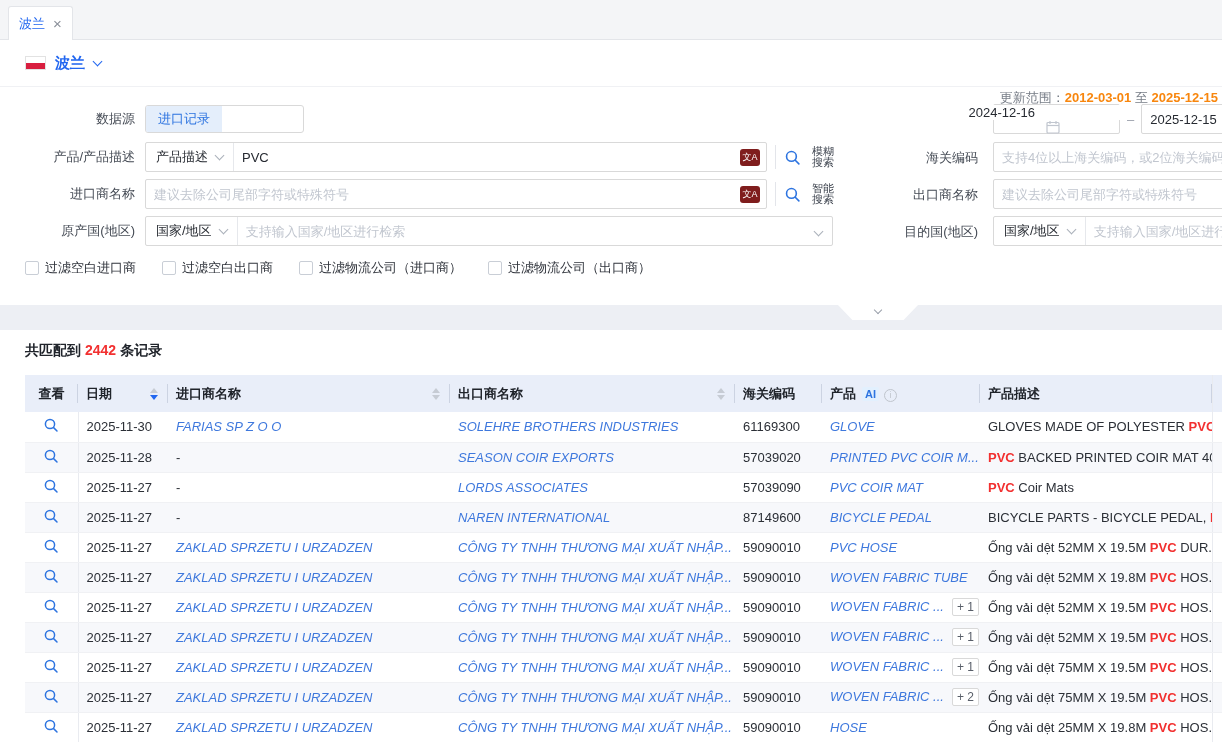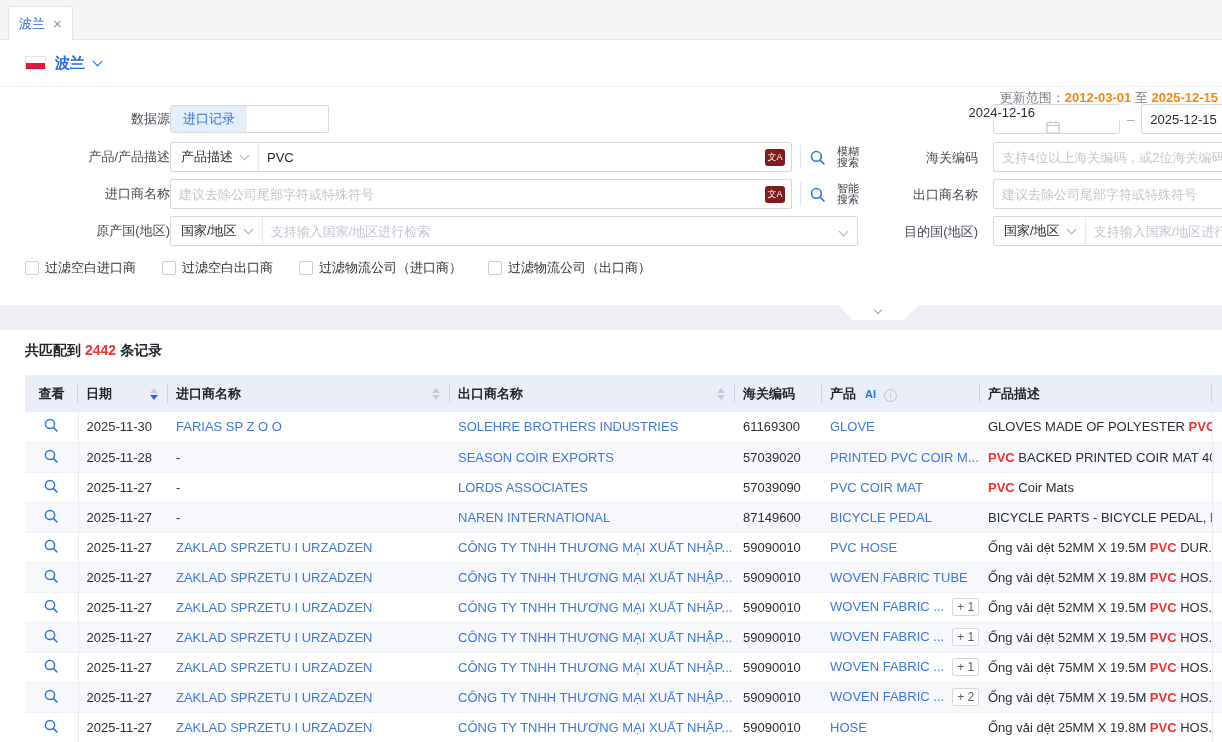--- a/index.html
+++ b/index.html
@@ -18,21 +18,21 @@
   .flag { width:21px; height:14px; border:1px solid #e2e2e2; display:flex; flex-direction:column; }
   .flag .top { flex:1; background:#fff; }
   .flag .bottom { flex:1; background:#d81e3f; }
   .country-name { color:#2166f0; font-size:15px; font-weight:bold; }
   .chev { display:inline-block; width:7px; height:7px; border-right:1.6px solid #2166f0; border-bottom:1.6px solid #2166f0; transform:rotate(45deg); margin-top:-4px; }
   .chev.gray { border-color:#aab0ba; }
 
   
   .form-section { position:relative; height:218px; background:#fff; overflow:hidden; }
   .frow { position:absolute; left:0; width:1240px; height:30px; display:flex; align-items:center; }
-  .flabel { width:145px; text-align:right; color:#444a54; flex:none;margin-left:25px; }
+  .flabel { width:145px; text-align:right; padding-right:10px; color:#444a54; flex:none; }
   .rlabel { width:978px; text-align:right; padding-right:0; color:#444a54; flex:none; position:absolute; left:0; top:6px; }
   .update-range { position:absolute; top:2px; right:4px; font-size:13px; color:#7a808a; color:#777d87; }
   .update-range b { color:#f8860d; font-weight:bold; }
 
   .seg { display:flex; border:1px solid #d9d9d9; border-radius:3px; overflow:hidden; height:28px; }
   .seg-opt { padding:0 12px; display:flex; align-items:center; background:#fff; color:#3c424d; cursor:pointer; }
   .seg-opt.active { background:#e4eefb; color:#2d74e0; }
   .seg-opt + .seg-opt { border-left:5px solid #14b8a6;margin-top:48px; }
 
   .compound { display:flex; align-items:center; border:1px solid #d9d9d9; border-radius:2px; height:30px; background:#fff; }
@@ -69,21 +69,21 @@
   .rtable td:first-child { border-right:1px solid #e9ebf0; text-align:center; }
   .rtable th:first-child { text-align:center; }
   .rtable td.sliver, .rtable th.sliver { padding:0; border-left:1px solid #e9ebf0; }
   .th-flex { display:flex; align-items:center; }
   .sorter { display:inline-flex; flex-direction:column; gap:2px; margin-left:auto; padding-right:2px; cursor:pointer; }
   .car-up { width:0; height:0; border-left:4px solid transparent; border-right:4px solid transparent; border-bottom:5px solid #c6cbd4; }
   .car-down { width:0; height:0; border-left:4px solid transparent; border-right:4px solid transparent; border-top:5px solid #c6cbd4; }
   .car-down.active { border-top-color:#2166f0; }
   .ai-badge { display:inline-block; background:#e2f0fe; color:#2d74e0; font-size:11px; font-weight:bold; border-radius:2px; padding:1px 3px; margin:0 5px 0 6px; }
   .info-icon { display:inline-block; width:13px; height:13px; border:1px solid #c0c5cd; border-radius:50%; color:#c0c5cd; font-size:9px; line-height:11px; text-align:center; font-weight:normal; font-style:normal; }
-  a.blue, .blue { color:#3e78dd; text-decoration:none; cursor:pointer; }
+  a.blue, .blue { color:#3e78dd; text-decoration:none; cursor:pointer;font-style:italic; }
   .hl { color:#f23030; font-weight:bold; }
   .plus-badge { display:inline-block; border:1px solid #d9d9d9; border-radius:2px; background:#fff; color:#595f69; font-size:12px; padding:0 4px; margin-left:8px; line-height:16px; }
   .view-ic { cursor:pointer; display:inline-block; }
 
   .date-box { width:127px;flex-direction:column; }
   .date-box2 { width:97px; }
   .dash { margin:0 7px; color:#9aa0ab; }
 </style>
 </head>
 <body>

